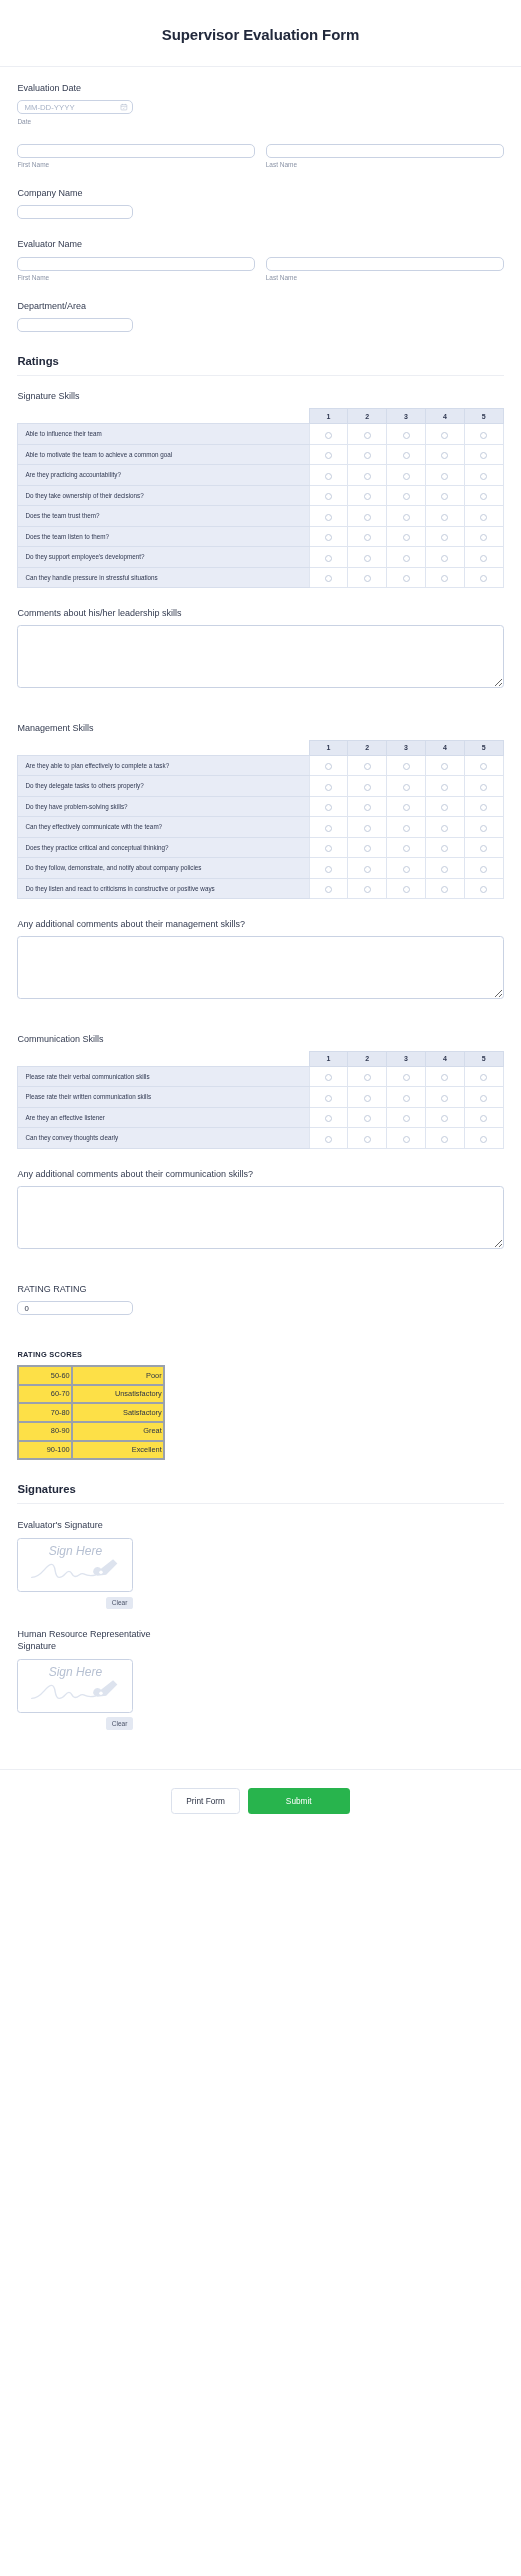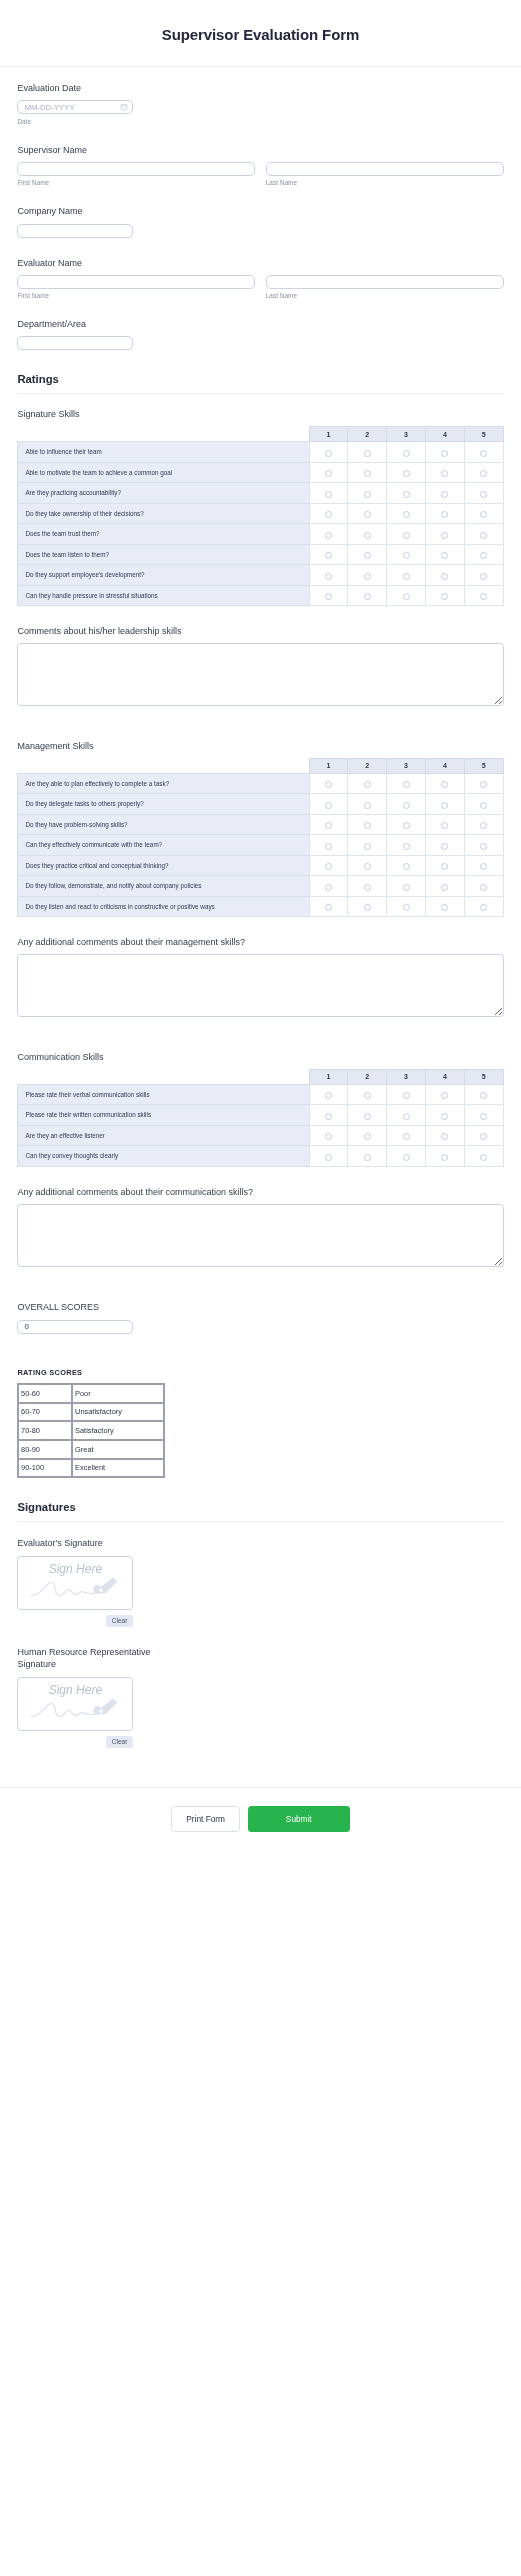--- a/index.html
+++ b/index.html
@@ -163,24 +163,24 @@
   table.scores {
     border-collapse: separate;
     border-spacing: 0.9px;
     width: 148px;
     border: 0.9px solid #9aa1ad;
     background: #b9bec7;
     margin-bottom: 3.5px;
   }
   table.scores td {
     border: 0.9px solid #9aa1ad;
-    background: #ffffff;
+    background: #fde047;
     font-size: 7.4px;
     color: #2c3345;
-    text-align: left;
+    text-align: right;
     padding: 3.5px 1.7px;
     line-height: 1.3;
   }
   table.scores td.range { width: 54px; }
 
   
   .sig-label {
     font-size: 9px;
     color: #333b50;
     margin-bottom: 7px;
@@ -272,21 +272,20 @@
         <svg class="cal-icon" viewBox="0 0 16 16" fill="none" stroke="#b4bdce" stroke-width="1.2">
           <rect x="2" y="3" width="12" height="11" rx="1.5"></rect>
           <path d="M2 6.5h12M5 1.6v2.4M11 1.6v2.4"></path>
           <path d="M6.3 10.3l1.2 1.3 2.4-2.6" stroke-width="1"></path>
         </svg>
       </div>
       <div class="sublabel">Date</div>
     </div>
 
     <div class="field">
-      <div class="field-label">Supervisor Name</div>
       <div class="name-row">
         <div class="name-col">
           <input class="input" type="text" style="">
           <div class="sublabel">First Name</div>
         </div>
         <div class="name-col">
           <input class="input" type="text" style="">
           <div class="sublabel">Last Name</div>
         </div>
       </div>
@@ -566,21 +565,21 @@
     </div>
 
     <div class="field">
       <div class="field-label">Any additional comments about their communication skills?</div>
       <textarea class="textarea ta-tall" style=""></textarea>
     </div>
 
     <div class="section-gap"></div>
 
     <div class="field">
-      <div class="field-label">OVERALL SCORES</div>
+      <div class="field-label">RATING RATING</div>
       <input class="input input-narrow" type="text" value="0" style="">
     </div>
 
     <div class="section-gap"></div>
 
     <div class="field">
       <div class="rating-scores-title">RATING SCORES</div>
       <table class="scores">
         <tbody>
             <tr>

